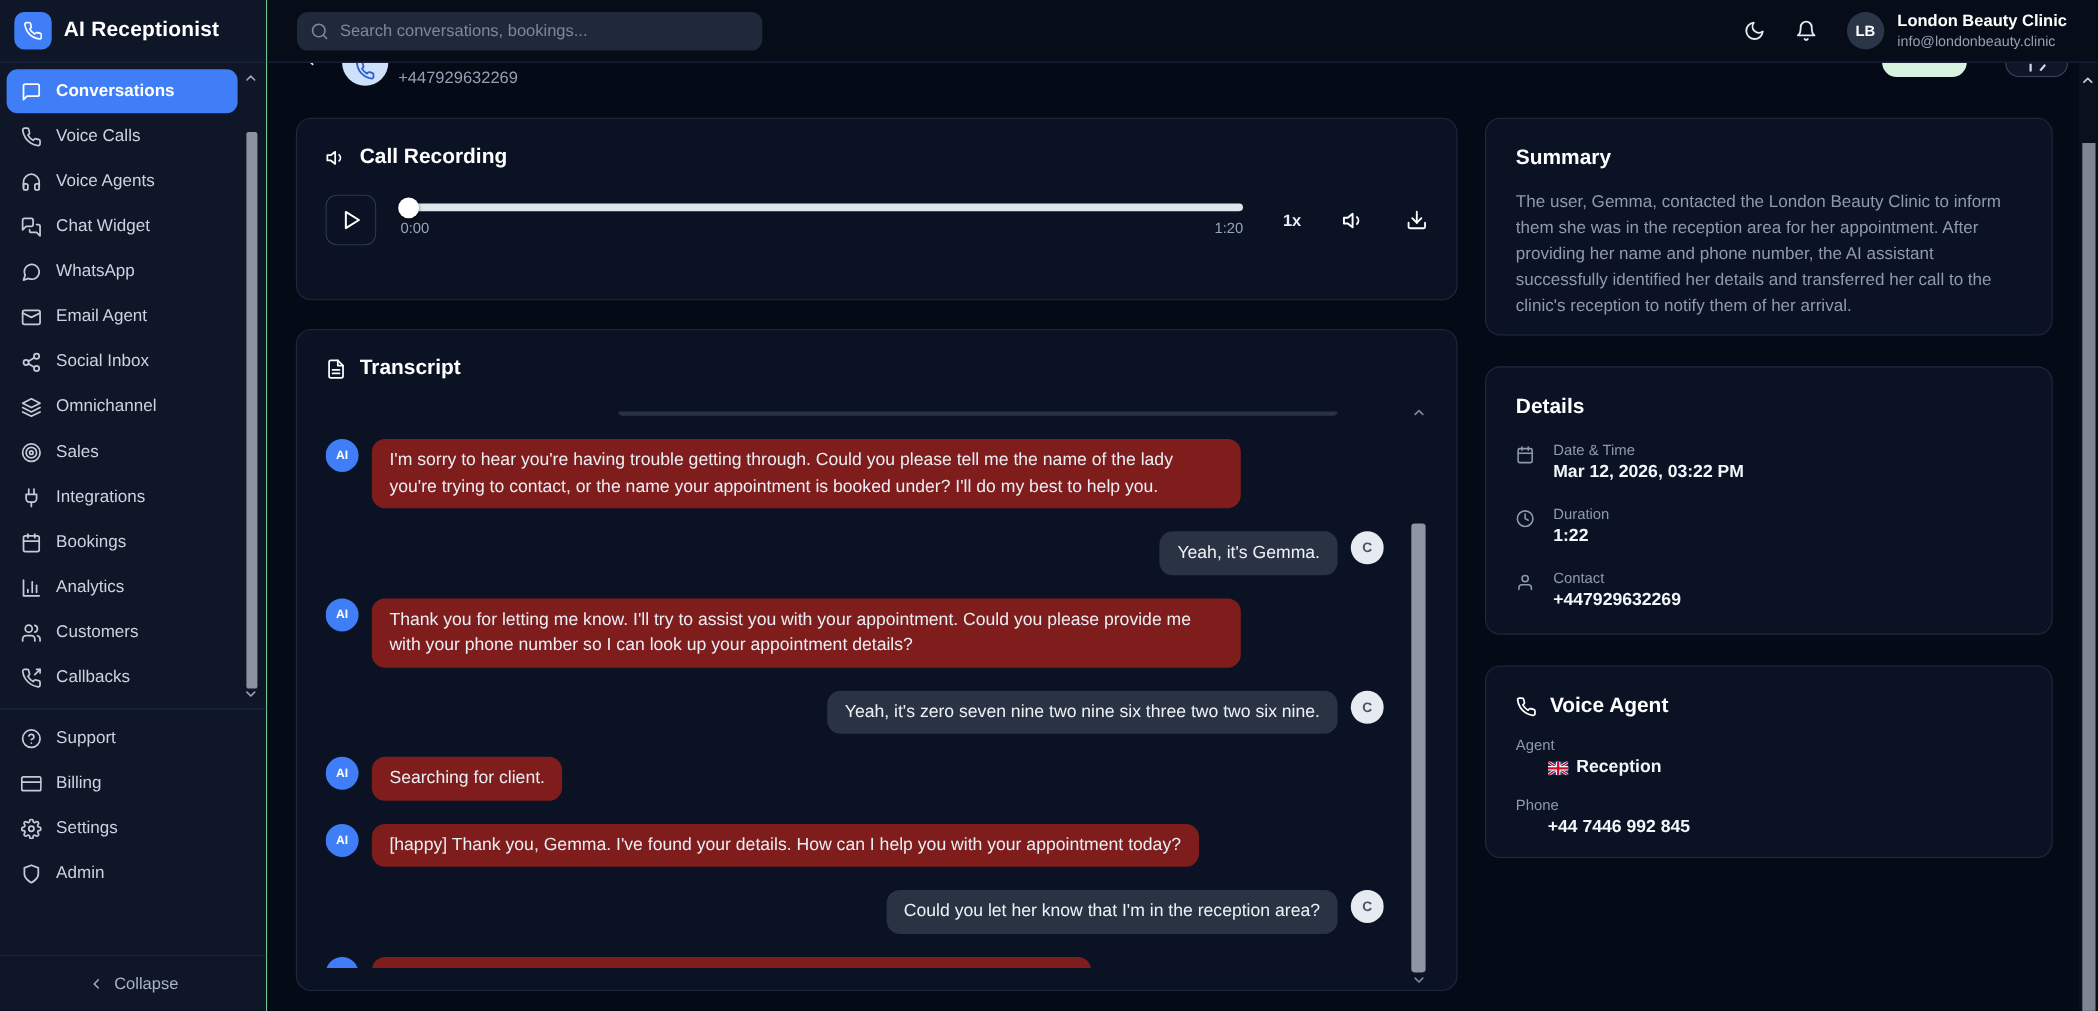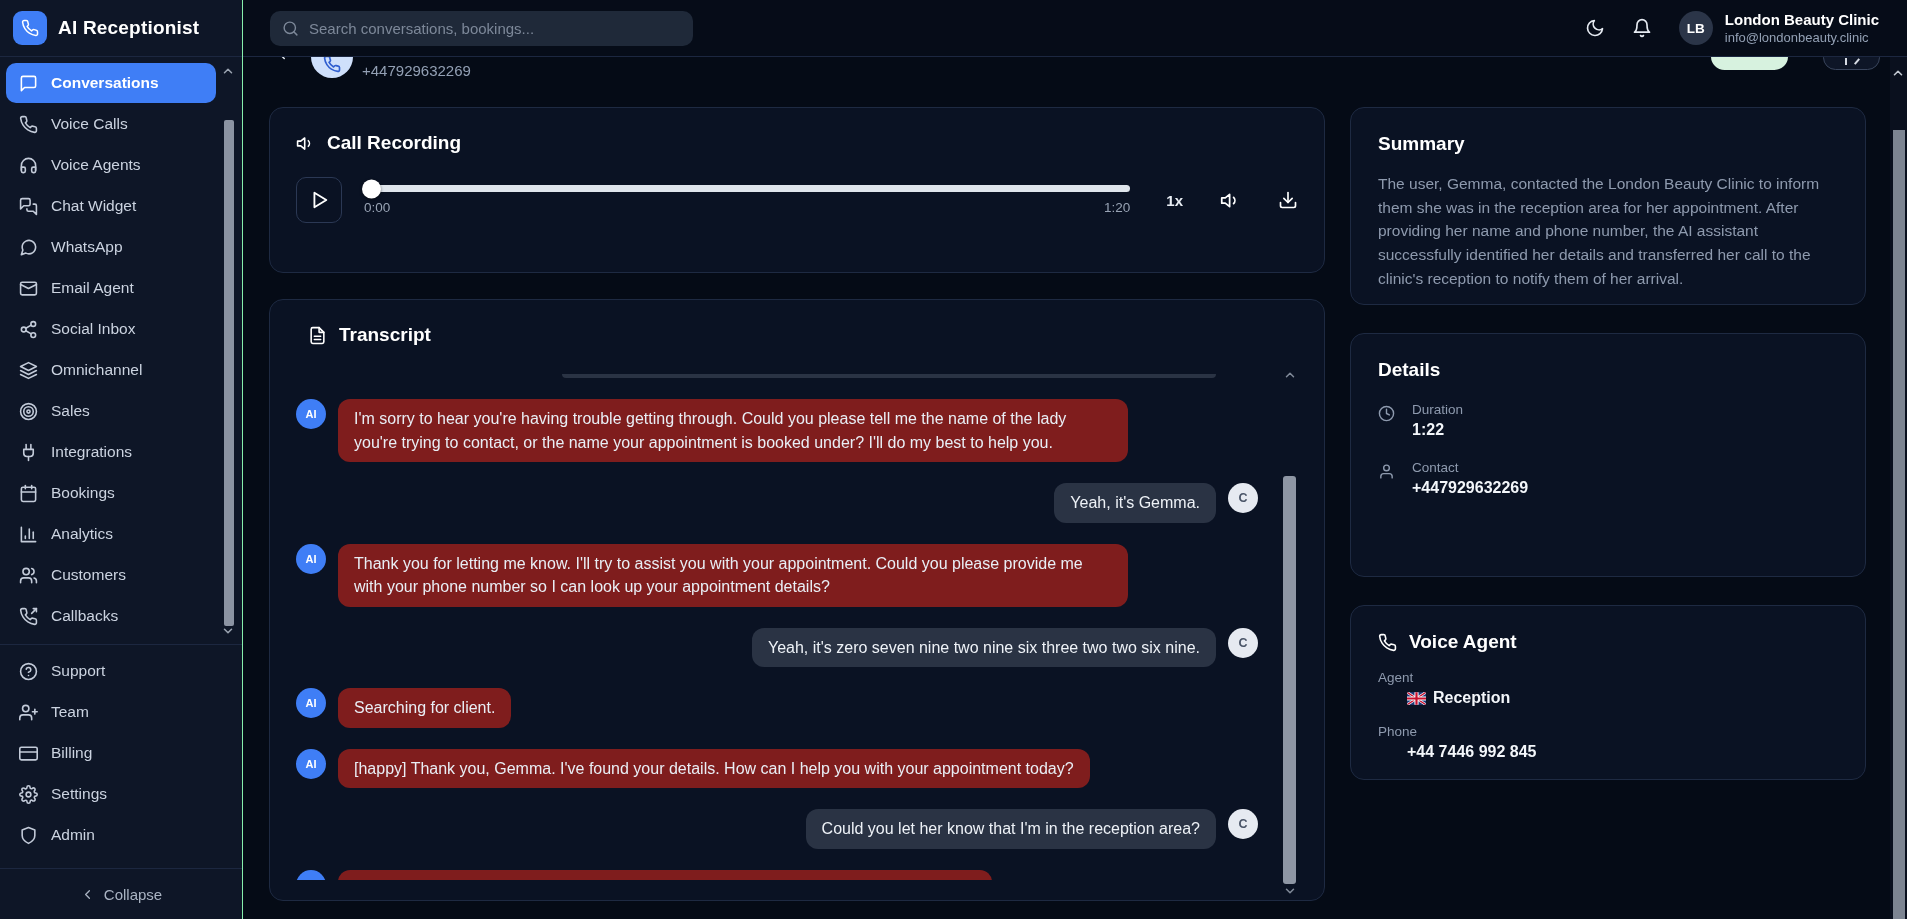--- a/index.html
+++ b/index.html
@@ -94,21 +94,21 @@
     width:19px; height:19px; border-radius:50%; background:#fff;
     box-shadow:0 1px 3px rgba(0,0,0,.5); cursor:grab; }
   .time-row { display:flex; justify-content:space-between; font-size:13.5px;
     color:#98a3b4; margin-top:8px;align-items:center; }
   .player-controls { display:flex; align-items:center; gap:37px; padding-left:14px; }
   .rate-btn { font-size:15px; font-weight:700; color:#e9eef4; cursor:pointer; background:none; border:none;
     font-family:"Liberation Sans",sans-serif; }
   .pc-icon { color:#fff; cursor:pointer; display:flex; }
 
   #card-transcript { left:26px; top:242px; width:1056px; height:602px;
-    padding:24px 38px; overflow:hidden; }
+    padding:24px 26px; overflow:hidden; }
   .messages { position:absolute; left:26px; top:64px; width:962px; bottom:20px;
     overflow:hidden; display:flex; flex-direction:column; gap:21px; padding-top:10px; }
   .partial-bubble { height:4px; width:654px; border-radius:0 0 10px 10px;
     background:#2a3344; align-self:flex-end; margin-right:42px; flex:none; }
   .msg { display:flex; align-items:flex-start; gap:12px; flex:none; }
   .msg.customer { justify-content:flex-end; }
   .avatar { width:30px; height:30px; border-radius:50%; flex:none;
     display:flex; align-items:center; justify-content:center; font-weight:700; }
   .ai-avatar { background:#3f7ef6; color:#fff; font-size:11px; }
   .c-avatar { background:#e6eaf1; color:#4a5568; font-size:12.5px; }
@@ -312,31 +312,20 @@
   <div class="nav-footer">
     <div class="nav-item">
       <span class="nicon">
           <svg width="19" height="19" viewBox="0 0 24 24" fill="none" stroke="currentColor" stroke-width="2" stroke-linecap="round" stroke-linejoin="round">
             <circle cx="12" cy="12" r="10"></circle>
             <path d="M9.09 9a3 3 0 0 1 5.83 1c0 2-3 3-3 3"></path>
             <line x1="12" y1="17" x2="12.01" y2="17"></line>
           </svg>
         </span>
       <span>Support</span>
-    </div>
-    <div class="nav-item">
-      <span class="nicon">
-          <svg width="19" height="19" viewBox="0 0 24 24" fill="none" stroke="currentColor" stroke-width="2" stroke-linecap="round" stroke-linejoin="round">
-            <path d="M16 21v-2a4 4 0 0 0-4-4H5a4 4 0 0 0-4 4v2"></path>
-            <circle cx="8.5" cy="7" r="4"></circle>
-            <line x1="20" y1="8" x2="20" y2="14"></line>
-            <line x1="23" y1="11" x2="17" y2="11"></line>
-          </svg>
-        </span>
-      <span>Team</span>
     </div>
     <div class="nav-item">
       <span class="nicon">
           <svg width="19" height="19" viewBox="0 0 24 24" fill="none" stroke="currentColor" stroke-width="2" stroke-linecap="round" stroke-linejoin="round">
             <rect x="1" y="4" width="22" height="16" rx="2"></rect>
             <line x1="1" y1="10" x2="23" y2="10"></line>
           </svg>
         </span>
       <span>Billing</span>
     </div>
@@ -535,20 +524,34 @@
     <p class="summary-text">The user, Gemma, contacted the London Beauty Clinic to inform them she was in the reception area for her appointment. After providing her name and phone number, the AI assistant successfully identified her details and transferred her call to the clinic's reception to notify them of her arrival.</p>
   </div>
 
   <div class="card" id="card-details">
     <div class="card-title-row">
         <span>Details</span>
       </div>
     <div class="detail-row">
       <span class="d-icon">
           <svg width="17" height="17" viewBox="0 0 24 24" fill="none" stroke="currentColor" stroke-width="2" stroke-linecap="round" stroke-linejoin="round">
+            <rect x="3" y="4" width="18" height="18" rx="2"></rect>
+            <line x1="16" y1="2" x2="16" y2="6"></line>
+            <line x1="8" y1="2" x2="8" y2="6"></line>
+            <line x1="3" y1="10" x2="21" y2="10"></line>
+          </svg>
+        </span>
+      <span>
+        <div class="d-label">Date &amp; Time</div>
+        <div class="d-value">Mar 12, 2026, 03:22 PM</div>
+      </span>
+    </div>
+    <div class="detail-row">
+      <span class="d-icon">
+          <svg width="17" height="17" viewBox="0 0 24 24" fill="none" stroke="currentColor" stroke-width="2" stroke-linecap="round" stroke-linejoin="round">
             <circle cx="12" cy="12" r="10"></circle>
             <polyline points="12 6 12 12 16 14"></polyline>
           </svg>
         </span>
       <span>
         <div class="d-label">Duration</div>
         <div class="d-value">1:22</div>
       </span>
     </div>
     <div class="detail-row">

